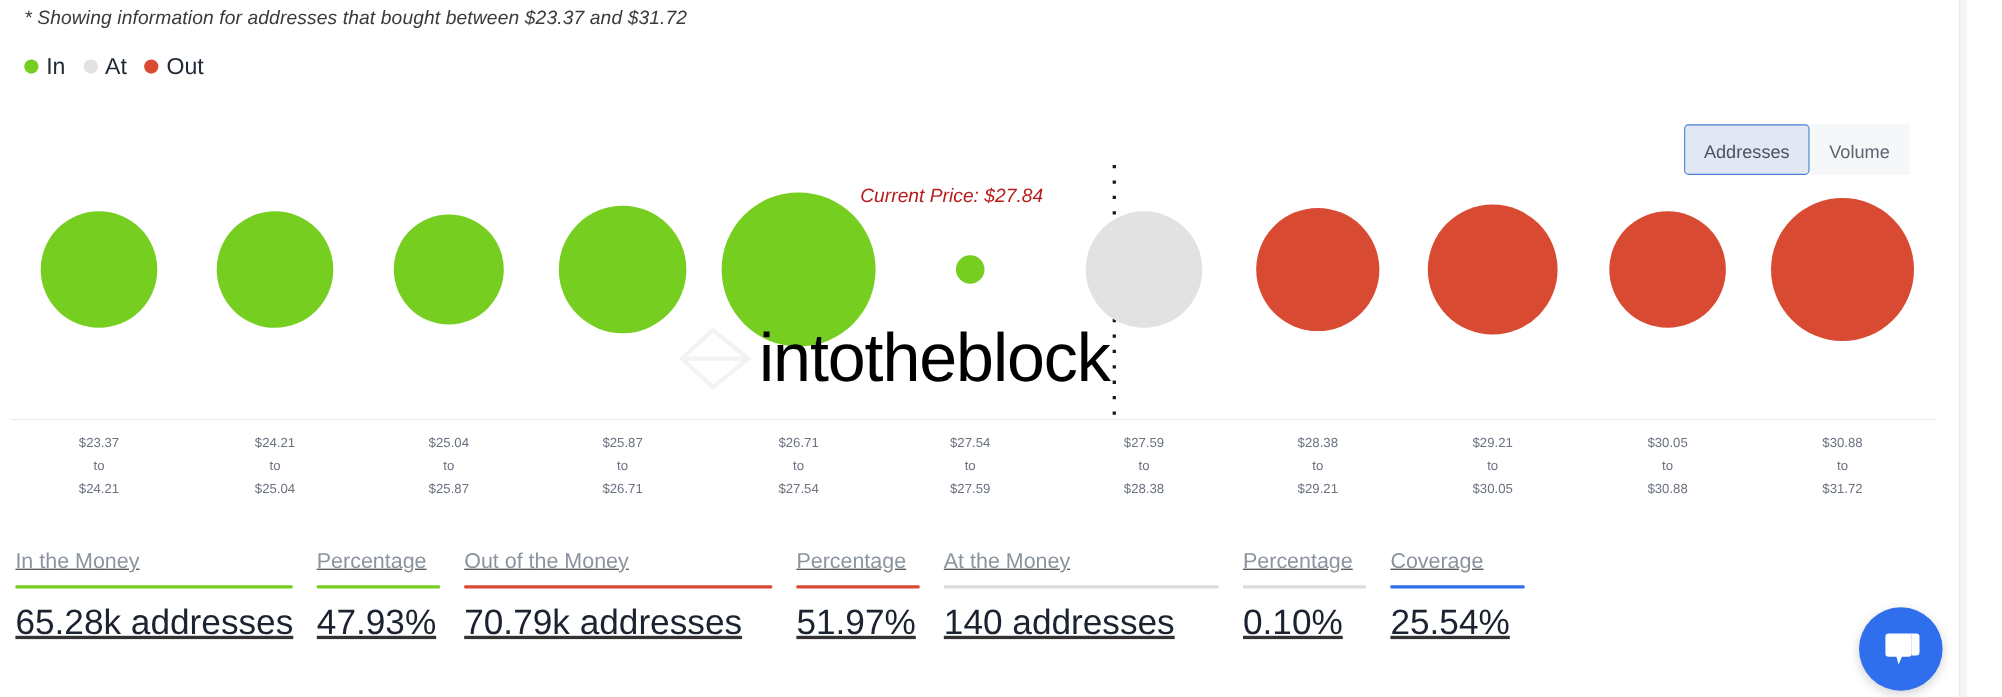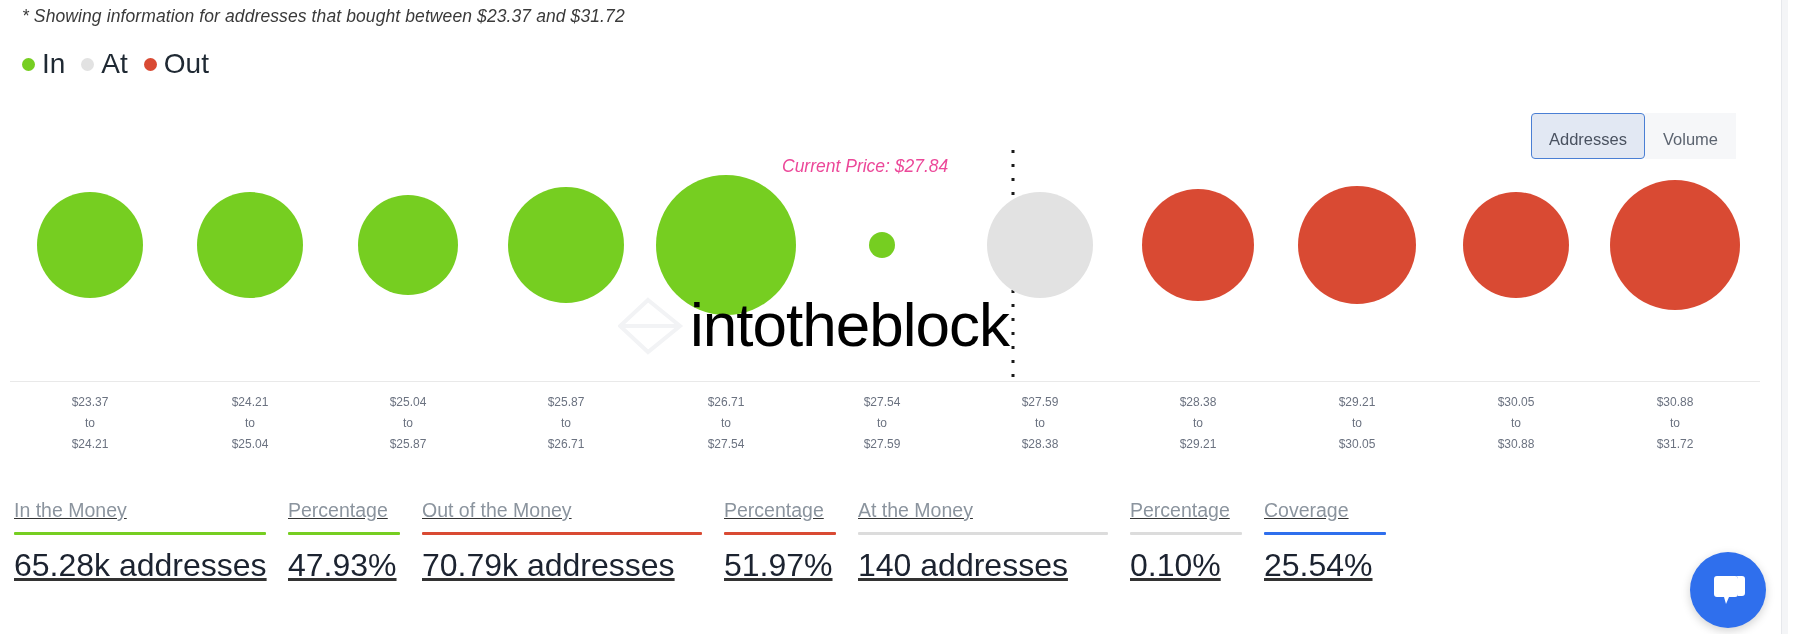--- a/index.html
+++ b/index.html
@@ -50,21 +50,21 @@
     gap: 7px;
   }
   .legend-dot {
     width: 13px;
     height: 13px;
     border-radius: 50%;
     display: inline-block;
     flex: 0 0 auto;
   }
   .legend-label {
-    font-size: 28px;
+    font-size: 21px;
     color: #1f2933;
     line-height: 1;
   }
 
   
   .toggle-group {
     position: absolute;
     right: 52px;
     top: 113px;
     display: flex;
@@ -99,25 +99,25 @@
     height: 230px;
   }
   .chart-svg {
     position: absolute;
     left: 0;
     top: 0;
   }
 
   .current-price-label {
     position: absolute;
-    top: 6px;
+    top: 18px;
     left: 782px;
     font-size: 17.5px;
     font-style: italic;
-    color: #ec4899;
+    color: #b91c1c;
     white-space: nowrap;
   }
 
   .watermark {
     position: absolute;
     left: 618px;
     top: 288px;
     pointer-events: none;
     opacity: 1;
   }

